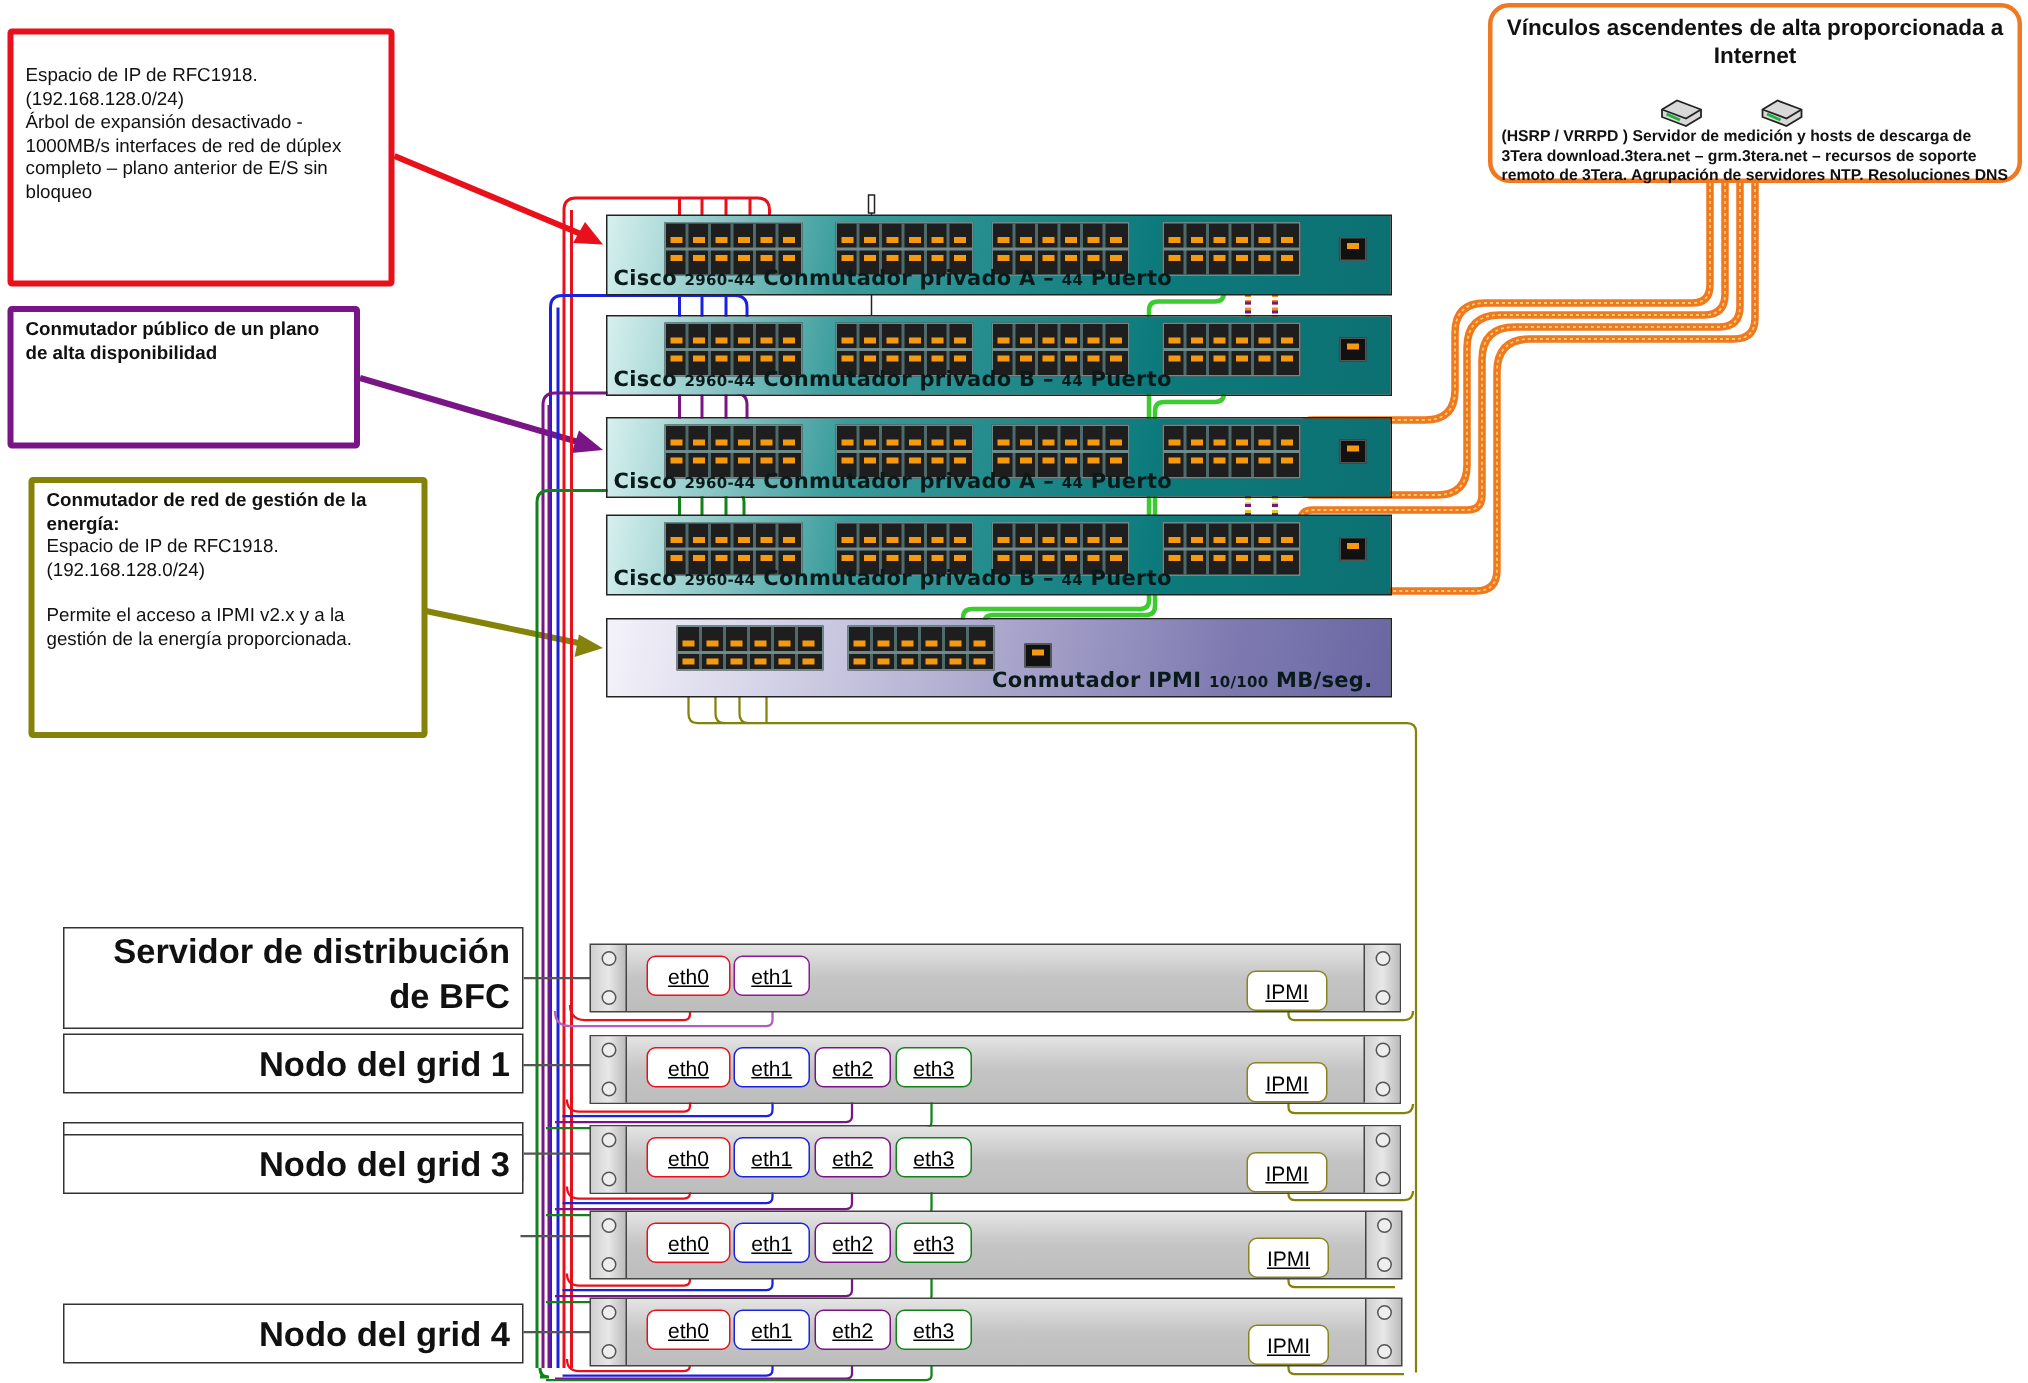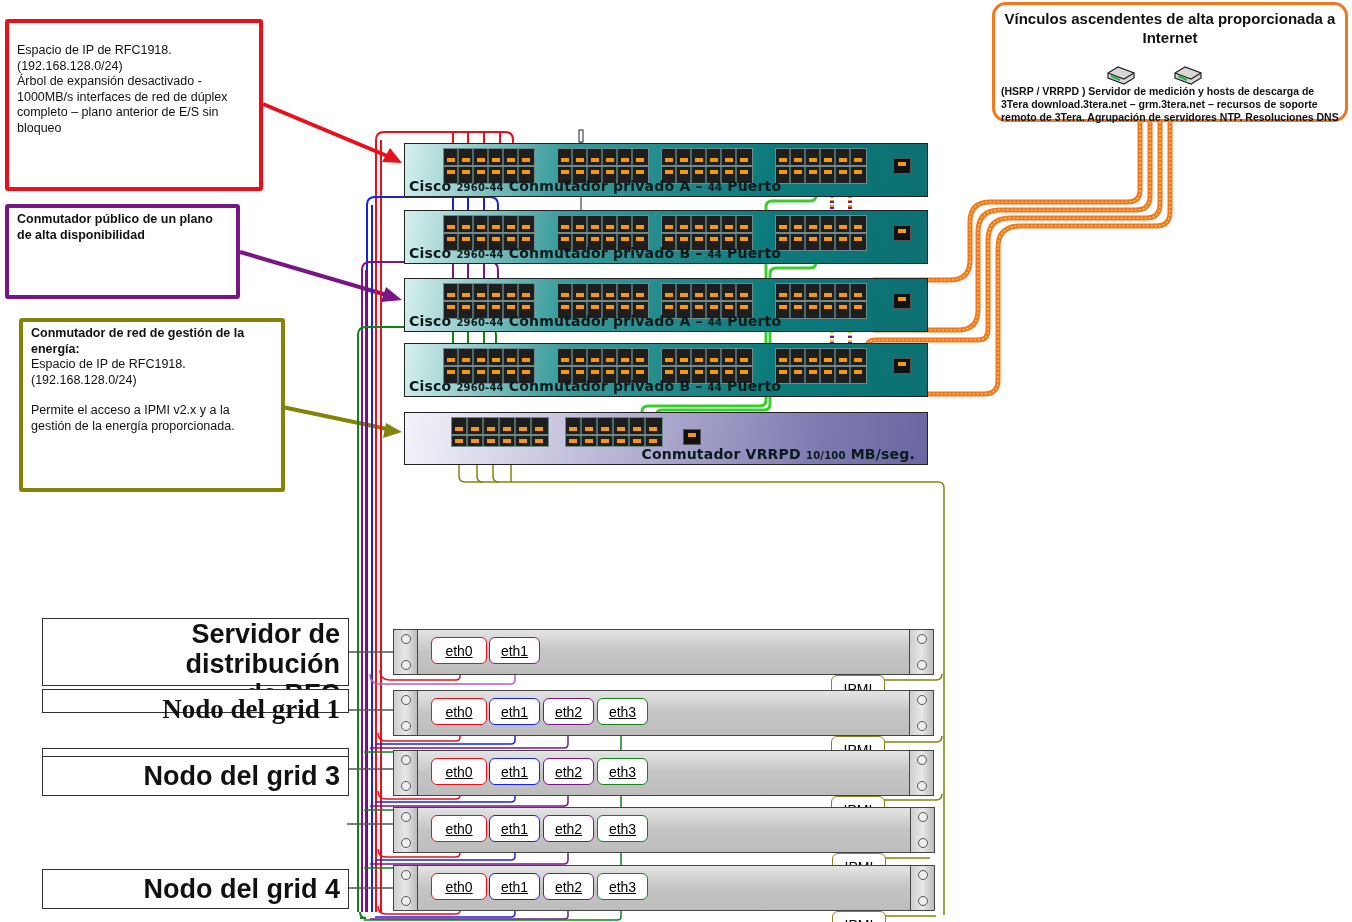--- a/index.html
+++ b/index.html
@@ -28,22 +28,22 @@
   .port::before { top:9px; } .port::after { top:21px; }
   .portgroup::after { content:""; position:absolute; left:0; right:0; top:16px; height:2px; background:#6f8a8a; }
   .console { position:absolute; width:16px; height:14px; background:#111; border:1px solid #555; }
   .console::before { content:""; position:absolute; left:4px; top:3px; width:8px; height:4px; background:#f59a10; }
   .server { position:absolute; left:393px; width:541px; height:46px; box-sizing:border-box; border:1.5px solid #444; z-index:2;
     background:linear-gradient(180deg,#e4e4e4 0%, #c4c4c4 50%, #bdbdbd 100%); }
   .ear { position:absolute; top:0; width:24px; height:100%; border-right:1.5px solid #444; background:linear-gradient(90deg,#cfcfcf,#e8e8e8,#bcbcbc); box-sizing:border-box; }
   .ear.r { right:0; border-right:none; border-left:1.5px solid #444; }
   .ear .hole { position:absolute; left:7px; width:8px; height:8px; border:1px solid #555; border-radius:50%; background:#eee; }
   .nic { position:absolute; top:7px; height:27px; background:#fff; border:1.5px solid; border-radius:6px; font-size:14px; text-decoration:underline; text-align:center; line-height:26px; box-sizing:border-box; }
-  .ipmi-port { position:absolute; top:17px; right:48px; width:54px; height:27px; background:#fff; border:1.5px solid #8a8420; border-radius:6px; font-size:14px; text-decoration:underline; text-align:center; line-height:26px; box-sizing:border-box;margin-top:28px; }
-  .srvlabel { position:absolute; left:42px; width:307px; box-sizing:border-box; border:1.5px solid #333; background:#fff; text-align:right; font-weight:bold; font-size:27px; padding-right:8px; z-index:3; color:#111; }
+  .ipmi-port { position:absolute; top:17px; right:48px; width:54px; height:27px; background:#fff; border:1.5px solid #8a8420; border-radius:6px; font-size:14px; text-decoration:underline; text-align:center; line-height:26px; box-sizing:border-box; }
+  .srvlabel { position:absolute; left:42px; width:307px; box-sizing:border-box; border:1.5px solid #333; background:#fff; text-align:right; font-weight:bold; font-size:23px; padding-right:8px; z-index:3; color:#111; }
 </style>
 </head>
 <body>
 
 <svg id="wires" xmlns="http://www.w3.org/2000/svg">
 
   <g>
     <line x1="263" y1="104" x2="392" y2="158" stroke="#e8101a" stroke-width="4"></line>
     <polygon points="402,163 382,162 390,148" fill="#e8101a"></polygon>
     <line x1="240" y1="252" x2="390" y2="296" stroke="#7a1585" stroke-width="4"></line>
@@ -333,21 +333,21 @@
       </div>
       <div class="portgroup" style="left: 160px; top: 4px; height: 28px;">
         <div class="port" style="width: 16px;"></div>
         <div class="port" style="width: 16px;"></div>
         <div class="port" style="width: 16px;"></div>
         <div class="port" style="width: 16px;"></div>
         <div class="port" style="width: 16px;"></div>
         <div class="port" style="width: 16px;"></div>
       </div>
       <div class="console" style="left: 278px; top: 16px;"></div>
-      <div class="sw-label"><span>Conmutador VRRPD</span> <small>10/100</small> <span>MB/seg.</span></div>
+      <div class="sw-label"><span>Conmutador IPMI</span> <small>10/100</small> <span>MB/seg.</span></div>
     </div>
   </div>
 
 <div id="servers">
     <div class="srvlabel" style="top: 618px; height: 68px; line-height: 30px;">
       <div>Servidor de distribución</div>
       <div>de BFC</div>
     </div>
     <div class="server" style="top: 629px;">
       <div class="ear" style="left: 0px;">
@@ -355,21 +355,21 @@
         <div class="hole" style="top: 30px;"></div>
       </div>
       <div class="ear r">
         <div class="hole" style="top: 4px;"></div>
         <div class="hole" style="top: 30px;"></div>
       </div>
       <div class="nic" style="left: 37px; width: 56px; border-color: rgb(232, 16, 26);">eth0</div>
       <div class="nic" style="left: 95px; width: 51px; border-color: rgb(138, 26, 152);">eth1</div>
       <div class="ipmi-port">IPMI</div>
     </div>
-    <div class="srvlabel" style="top: 689px; height: 24px; line-height: 38px; font-family: Liberation Serif, serif;">
+    <div class="srvlabel" style="top: 689px; height: 40px; line-height: 38px;">
       <div>Nodo del grid 1</div>
     </div>
     <div class="server" style="top: 690px;">
       <div class="ear" style="left: 0px;">
         <div class="hole" style="top: 4px;"></div>
         <div class="hole" style="top: 30px;"></div>
       </div>
       <div class="ear r">
         <div class="hole" style="top: 4px;"></div>
         <div class="hole" style="top: 30px;"></div>

